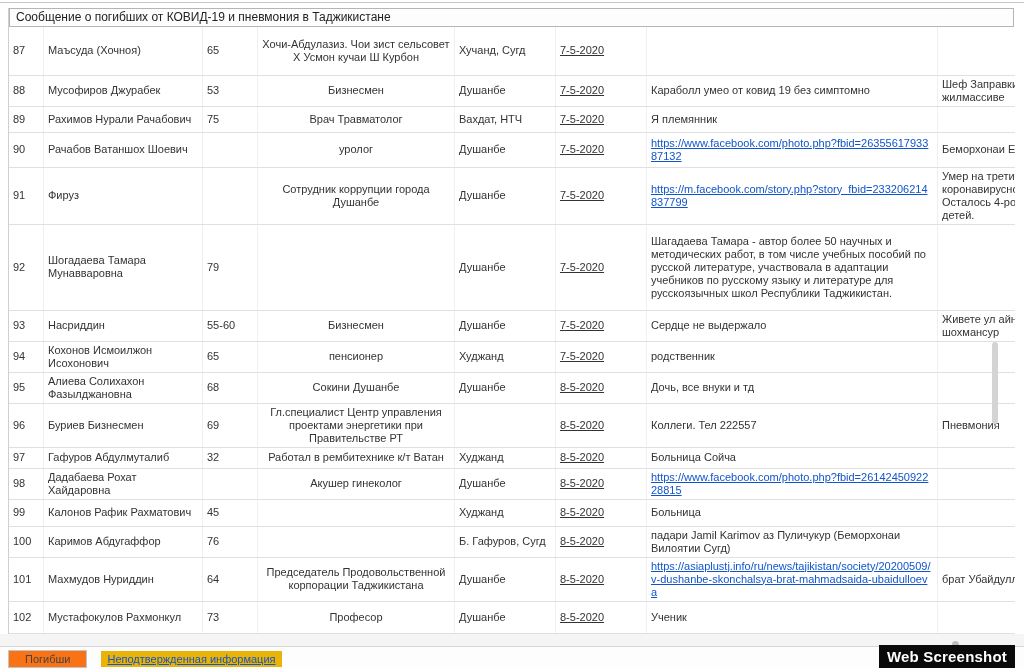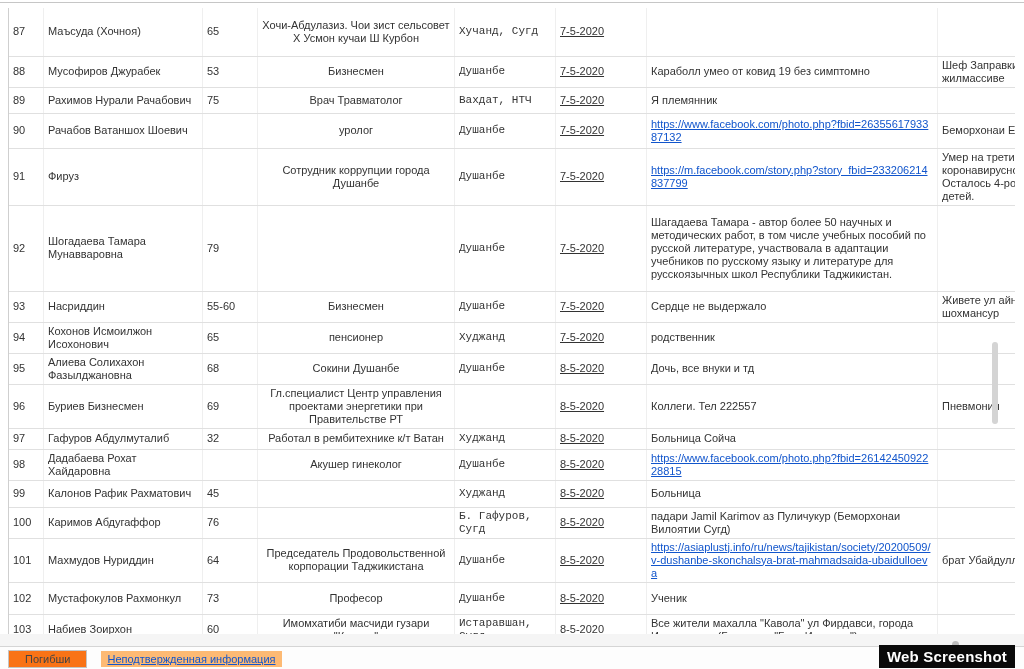--- a/index.html
+++ b/index.html
@@ -21,54 +21,55 @@
   table.grid{border-collapse:collapse;table-layout:fixed;width:1005px;}
   table.grid td{
     vertical-align:middle;padding:2px 4px;line-height:13px;
     border-bottom:1px solid #e0e0e0;border-right:1px solid #efefef;
     overflow:hidden;
   }
   td.c-num{width:26px;color:#333;}
   td.c-name{width:150px;}
   td.c-age{width:46px;}
   td.c-role{width:188px;text-align:center;}
-  td.c-city{width:92px;font-family:Liberation Mono, monospace;}
+  td.c-city{width:92px;}
   td.c-date{width:82px;white-space:nowrap;text-decoration:underline;}
   td.c-note{width:282px;}
   td.c-extra{width:140px;border-right:none;}
   a.cell-link{color:#1155cc;text-decoration:underline;word-break:break-all;cursor:pointer;}
   
   .hscroll-track{position:absolute;left:0;top:634px;width:1024px;height:12px;background:#f5f5f5;}
   .scroll-dot{position:absolute;left:952px;top:641px;width:7px;height:7px;border-radius:50%;background:#bdbdbd;}
   
   .vscroll-thumb{position:absolute;left:992px;top:342px;width:6px;height:82px;border-radius:3px;background:#d4d4d4;}
   
   .tabbar{
     position:absolute;left:0;top:646px;width:1024px;height:23px;
     background:#fdfdfd;border-top:1px solid #d5d5d5;display:flex;align-items:center;
   }
   .tab-active{
     margin-left:8px;padding:2px 16px;background:#f97316;border:1px solid #c4c4c4;
     color:#444;font-size:11px;cursor:pointer;
   }
   .tab-link{
-    margin-left:14px;padding:2px 6px;background:#fdba74;
+    margin-left:14px;padding:2px 6px;background:#eab308;
     color:#1155cc;text-decoration:underline;font-size:11px;cursor:pointer;
   }
   .badge{
     position:absolute;right:9px;bottom:1px;background:#0a0a0a;color:#fff;
     font-weight:bold;font-size:15px;padding:3px 8px;letter-spacing:0.2px;
   }
 </style>
 </head>
 <body>
 
 <div class="top-edge"></div>
 
 <div class="sheet-clip">
+  <div class="title-bar">Сообщение о погибших от КОВИД-19 и пневмония в Таджикистане</div>
   <table class="grid">
     <tbody>
         <tr style="height: 48px;">
           <td class="c-num">87</td>
           <td class="c-name">Маъсуда (Хочноя)</td>
           <td class="c-age">65</td>
           <td class="c-role">Хочи-Абдулазиз. Чои зист сельсовет Х Усмон кучаи Ш Курбон</td>
           <td class="c-city">Хучанд, Сугд</td>
           <td class="c-date">7-5-2020</td>
           <td class="c-note"></td>

